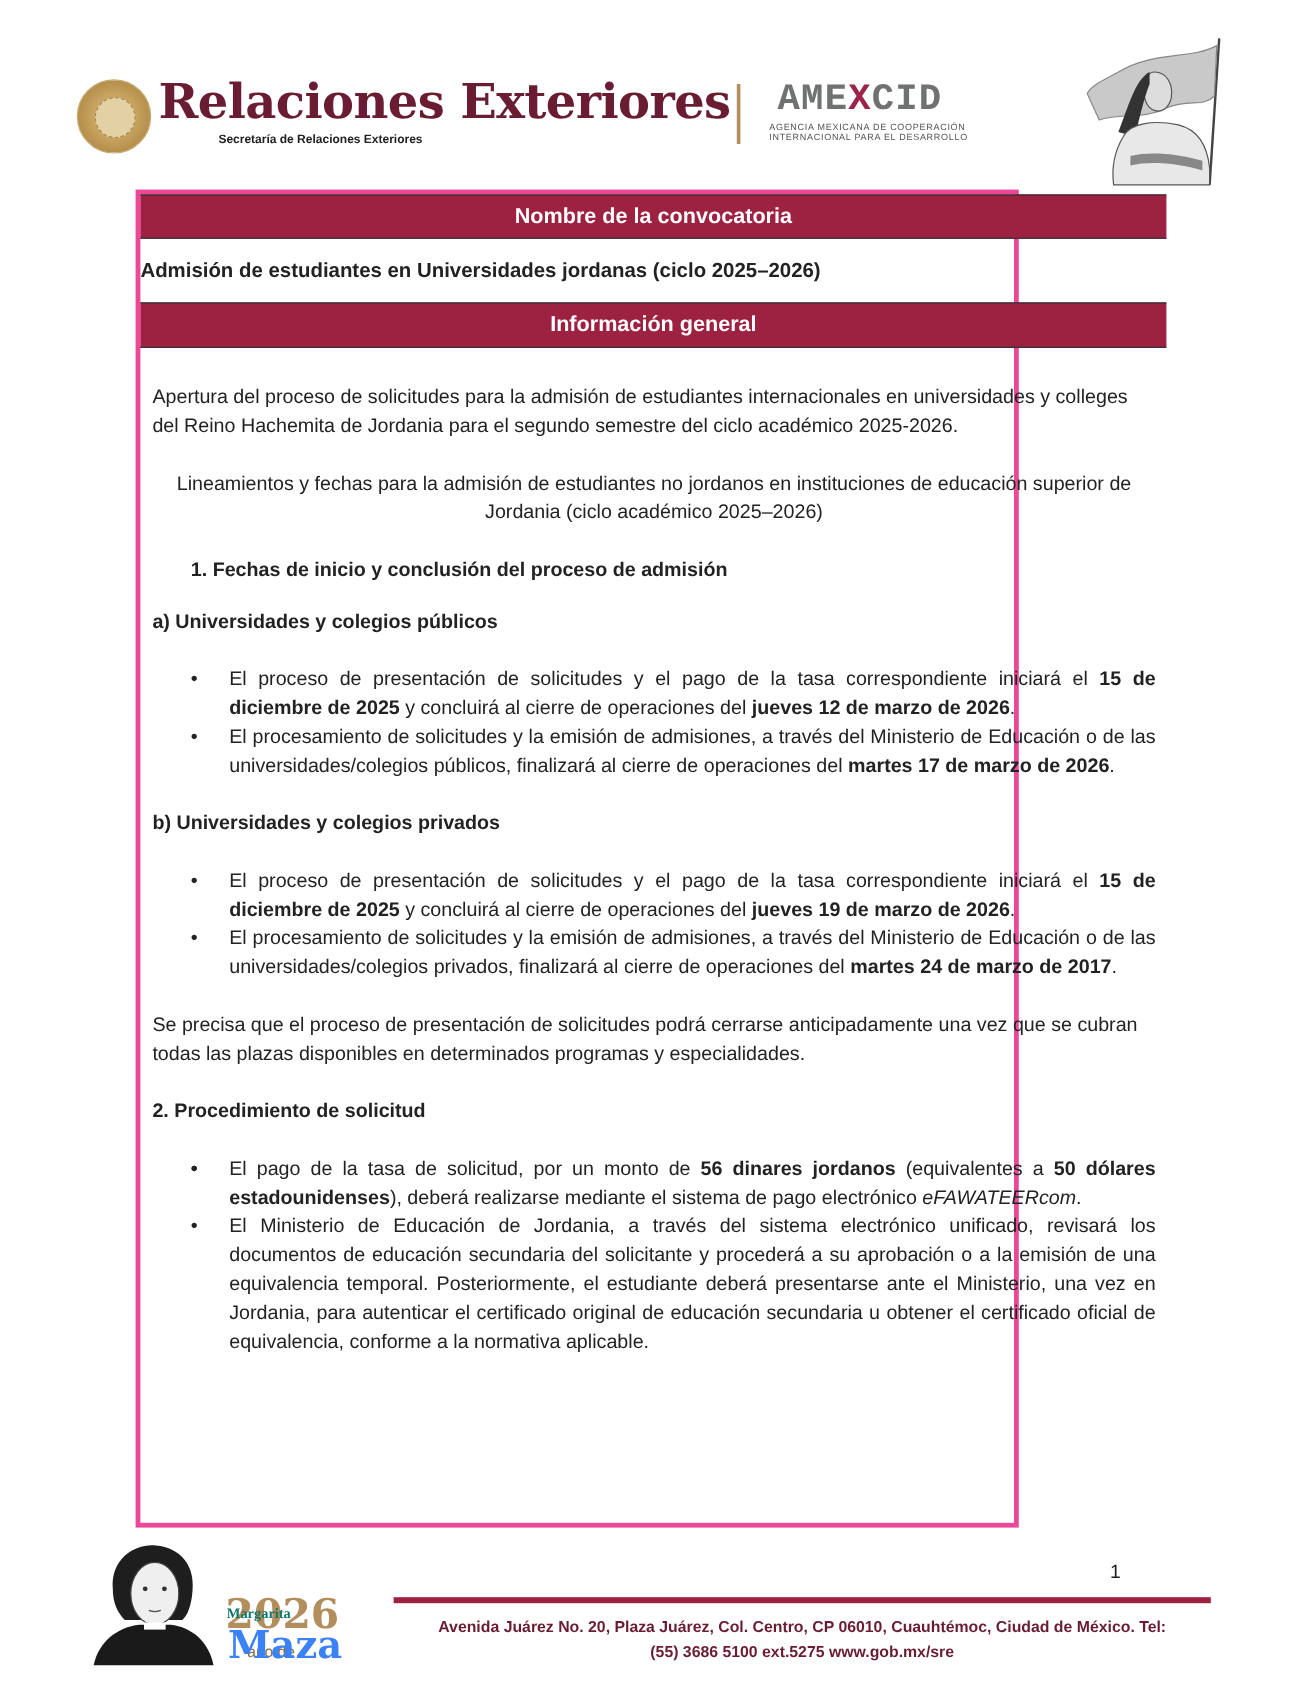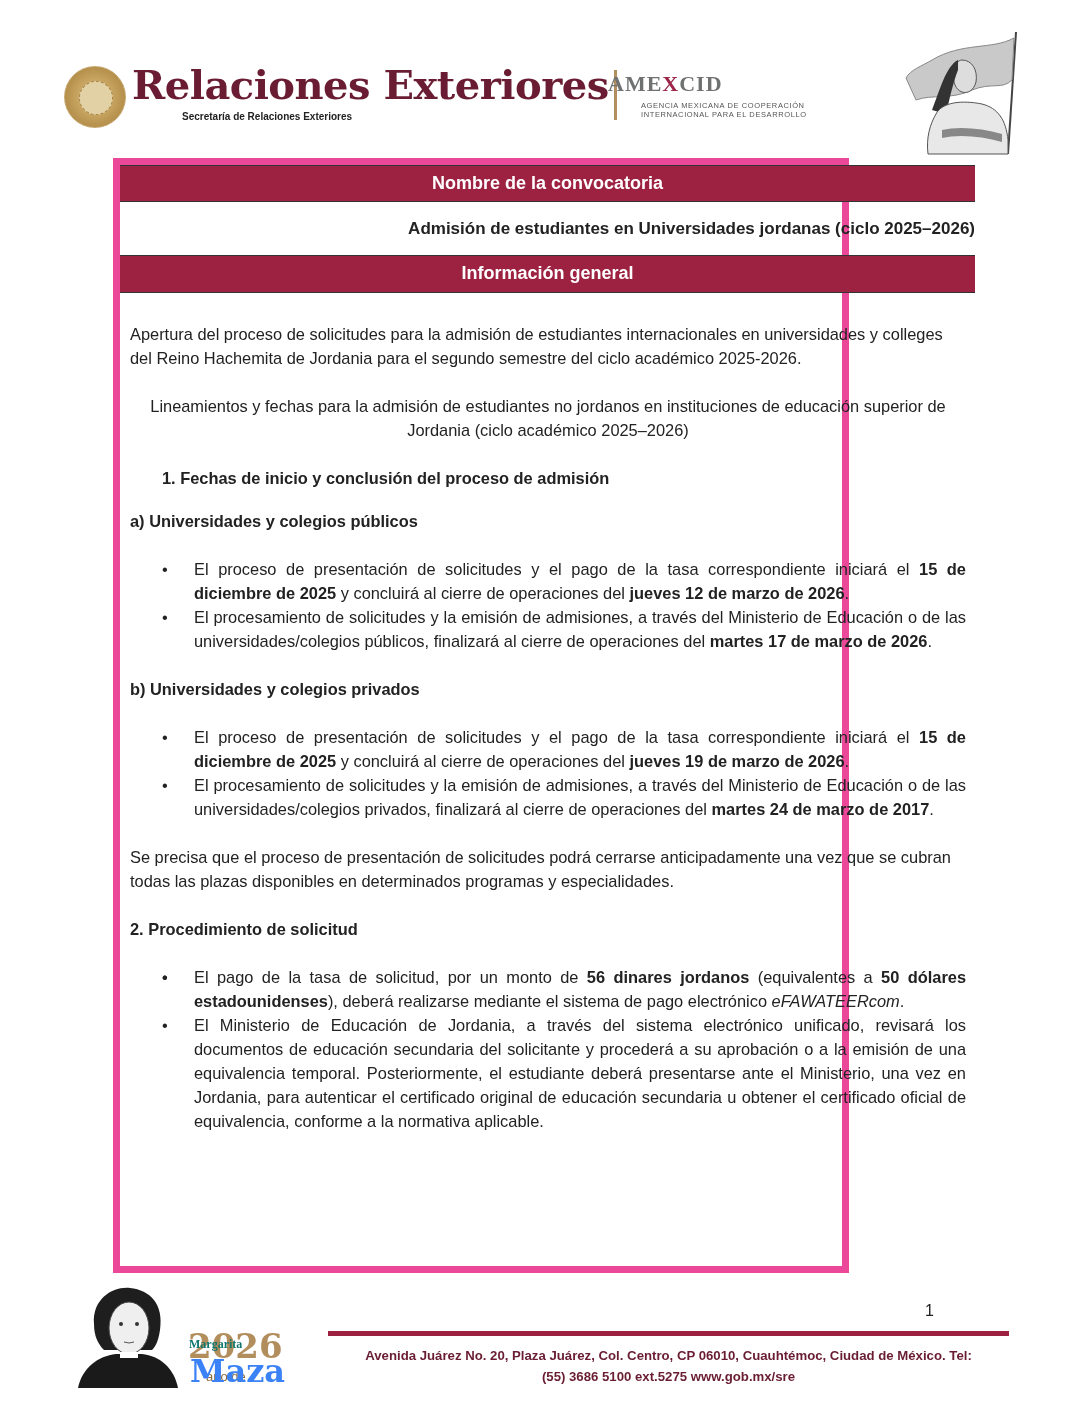--- a/index.html
+++ b/index.html
@@ -8,30 +8,30 @@
   .header { position: absolute; left: 0; top: 0; width: 1088px; height: 160px; padding-left: 48px; }
   .seal { position: absolute; left: 64px; top: 66px; width: 60px; height: 60px; border-radius: 50%;
           background: radial-gradient(circle, #d8c08a 0%, #c6a25f 45%, #b58f4c 70%, #efe3c6 100%);
           border: 1px solid #c7aa72; }
   .seal-inner { position: absolute; left: 14px; top: 14px; width: 32px; height: 32px; border-radius: 50%;
                 background: #e3d1a6; border: 1px dashed #a98648; }
   .org-title { position: absolute; left: 132px; top: 62px; font-family: "DejaVu Serif", serif; font-weight: bold;
                font-size: 40px; color: #691c32; letter-spacing: -0.5px; line-height: 46px; }
   .org-sub { position: absolute; left: 134px; top: 111px; font-size: 10px; font-weight: bold; color: #222; margin-left: 48px; }
   .divider-v { position: absolute; left: 614px; top: 70px; width: 3px; height: 50px; background: #b38e5d; }
-  .amexcid { position: absolute; left: 608px; top: 66px; font-family: Liberation Serif, serif; font-weight: bold;
-             font-size: 22px; color: #6f7271; letter-spacing: 1px; line-height: 36px; }
+  .amexcid { position: absolute; left: 648px; top: 66px; font-family: Liberation Mono, monospace; font-weight: bold;
+             font-size: 31px; color: #6f7271; letter-spacing: 1px; line-height: 36px; }
   .amexcid .x { color: #9d2449; }
   .amexcid-sub { position: absolute; left: 641px; top: 101px; font-size: 7.5px; color: #555; line-height: 9px; letter-spacing: 0.6px; }
   .heroine { position: absolute; left: 902px; top: 30px; width: 120px; height: 126px; }
-  .doc-box { position: absolute; left: 113px; top: 158px; width: 736px; height: 1115px; border: 7px solid #ec4899; box-sizing: border-box; }
+  .doc-box { position: absolute; left: 113px; top: 158px; width: 736px; height: 1115px; border: 4px solid #ec4899; box-sizing: border-box; }
   .band { position: absolute; left: 0; width: 855px; background: #9d2140; color: #fff; font-weight: bold;
           text-align: center; font-size: 18px; border-top: 1px solid #333; border-bottom: 1px solid #333; box-sizing: border-box; }
   .band1 { top: 0; height: 37px; line-height: 34px; }
-  .title-row { position: absolute; left: 0; top: 37px; width: 855px; height: 53px; line-height: 53px; text-align: right;
+  .title-row { position: absolute; left: 0; top: 37px; width: 855px; height: 53px; line-height: 53px; text-align: left;
                font-size: 17px; font-weight: bold; color: #222; }
   .band2 { top: 90px; height: 38px; line-height: 34px; }
   .content { position: absolute; left: 10px; top: 128px; width: 836px; font-size: 16.4px; line-height: 24px; color: #222; }
   .p { margin: 0; text-align: left; }
   .center-bold { text-align: center; font-weight: normal; margin-top: 24px; }
   .num-head { font-weight: bold; margin-top: 24px; padding-left: 32px; }
   .sub-head { font-weight: bold; margin-top: 19px; }
   ul.bl { list-style: none; margin: 24px 0 0 0; padding: 0; }
   ul.bl li { position: relative; padding-left: 64px; text-align: justify; }
   ul.bl li .bullet { position: absolute; left: 32px; top: 0; }

